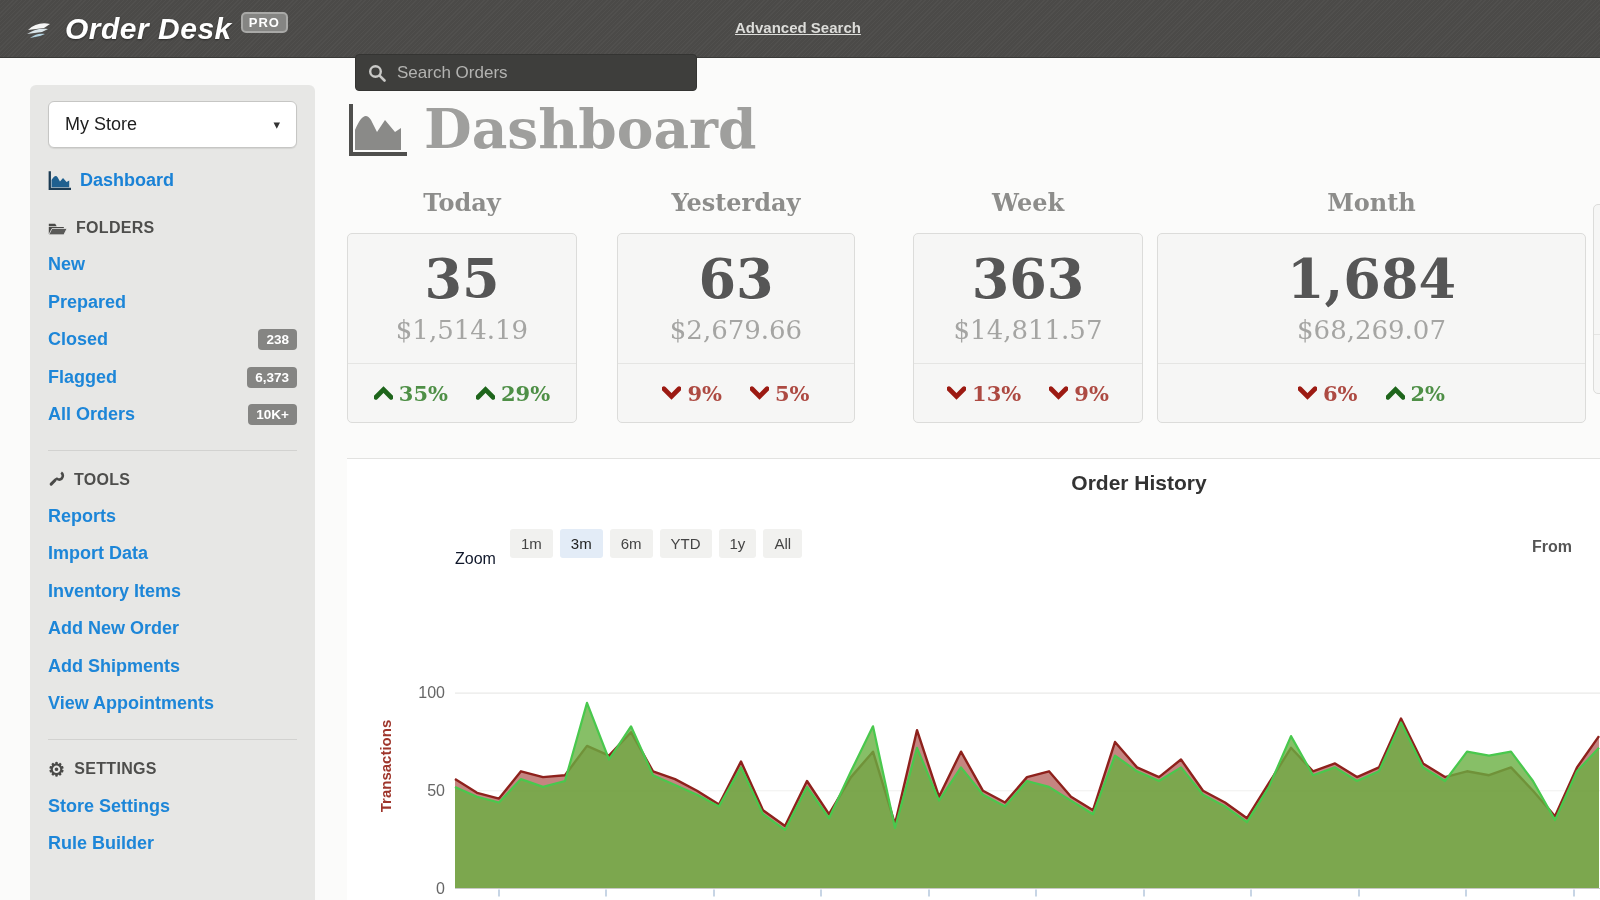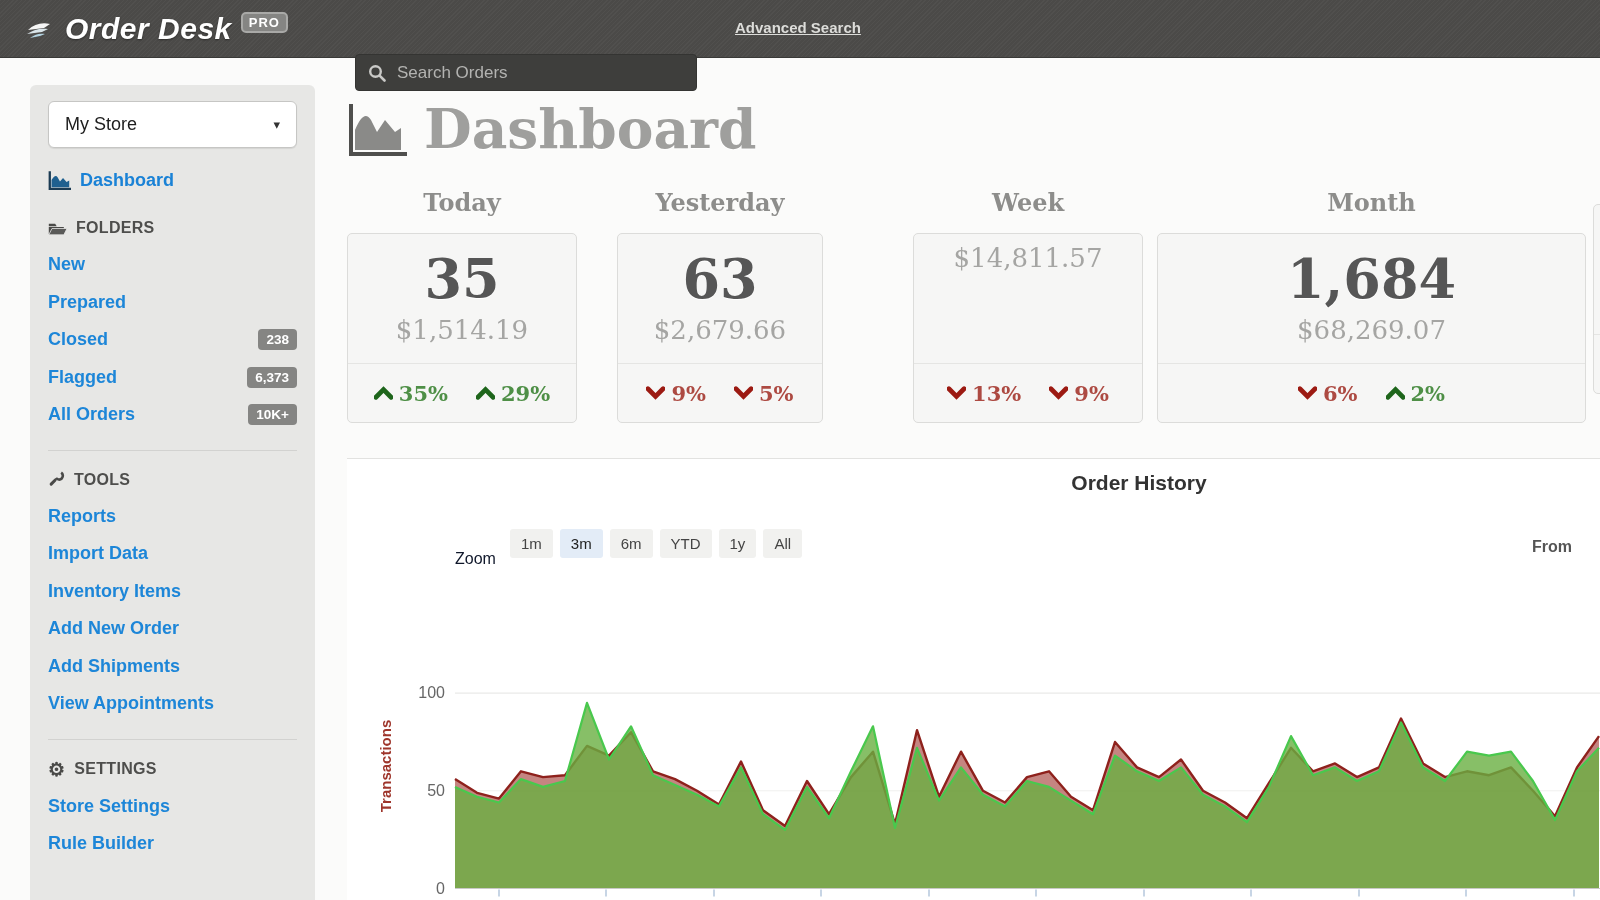--- a/index.html
+++ b/index.html
@@ -212,21 +212,21 @@
           </div>
           <div class="chip">
             <svg width="19" height="14" viewBox="0 0 20 14">
               <polyline points="2,11.5 10,3.5 18,11.5" fill="none" stroke="#1e651b" stroke-width="5" stroke-linecap="round"></polyline>
             </svg>
             <span style="color:#4e8f46">29%</span>
           </div>
         </div>
       </div>
     </div>
-    <div class="stat-col" style="left: 617px; width: 206px;">
+    <div class="stat-col" style="left: 617px; width: 238px;">
       <div class="period">Yesterday</div>
       <div class="card">
         <div class="num">63</div>
         <div class="amt">$2,679.66</div>
         <div class="trends">
           <div class="chip">
             <svg width="19" height="14" viewBox="0 0 20 14">
               <polyline points="2,2.5 10,10.5 18,2.5" fill="none" stroke="#9c1a12" stroke-width="5" stroke-linecap="round"></polyline>
             </svg>
             <span style="color:#ad4a42">9%</span>
@@ -236,20 +236,21 @@
               <polyline points="2,2.5 10,10.5 18,2.5" fill="none" stroke="#9c1a12" stroke-width="5" stroke-linecap="round"></polyline>
             </svg>
             <span style="color:#ad4a42">5%</span>
           </div>
         </div>
       </div>
     </div>
     <div class="stat-col" style="left: 887px; width: 230px; padding-left: 26px;">
       <div class="period">Week</div>
       <div class="card">
+        <div class="num">363</div>
         <div class="amt">$14,811.57</div>
         <div class="trends">
           <div class="chip">
             <svg width="19" height="14" viewBox="0 0 20 14">
               <polyline points="2,2.5 10,10.5 18,2.5" fill="none" stroke="#9c1a12" stroke-width="5" stroke-linecap="round"></polyline>
             </svg>
             <span style="color:#ad4a42">13%</span>
           </div>
           <div class="chip">
             <svg width="19" height="14" viewBox="0 0 20 14">

